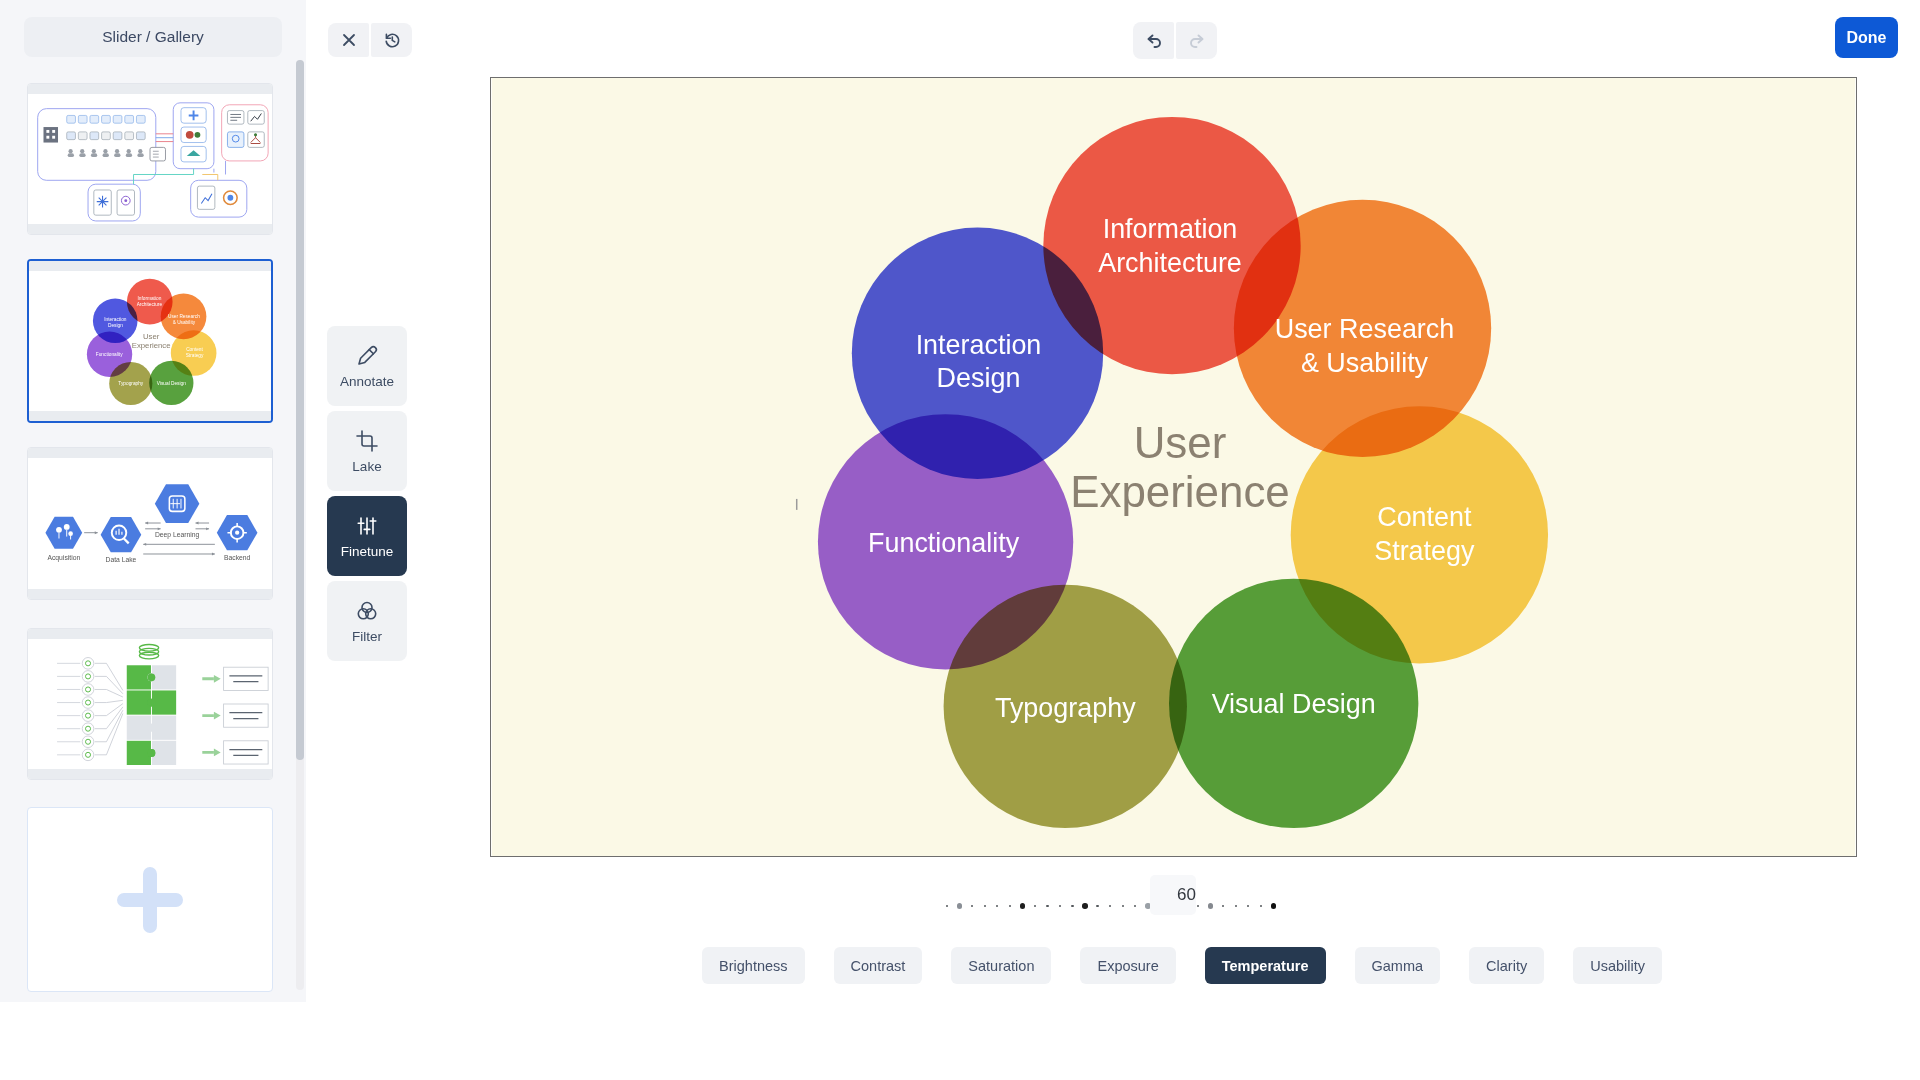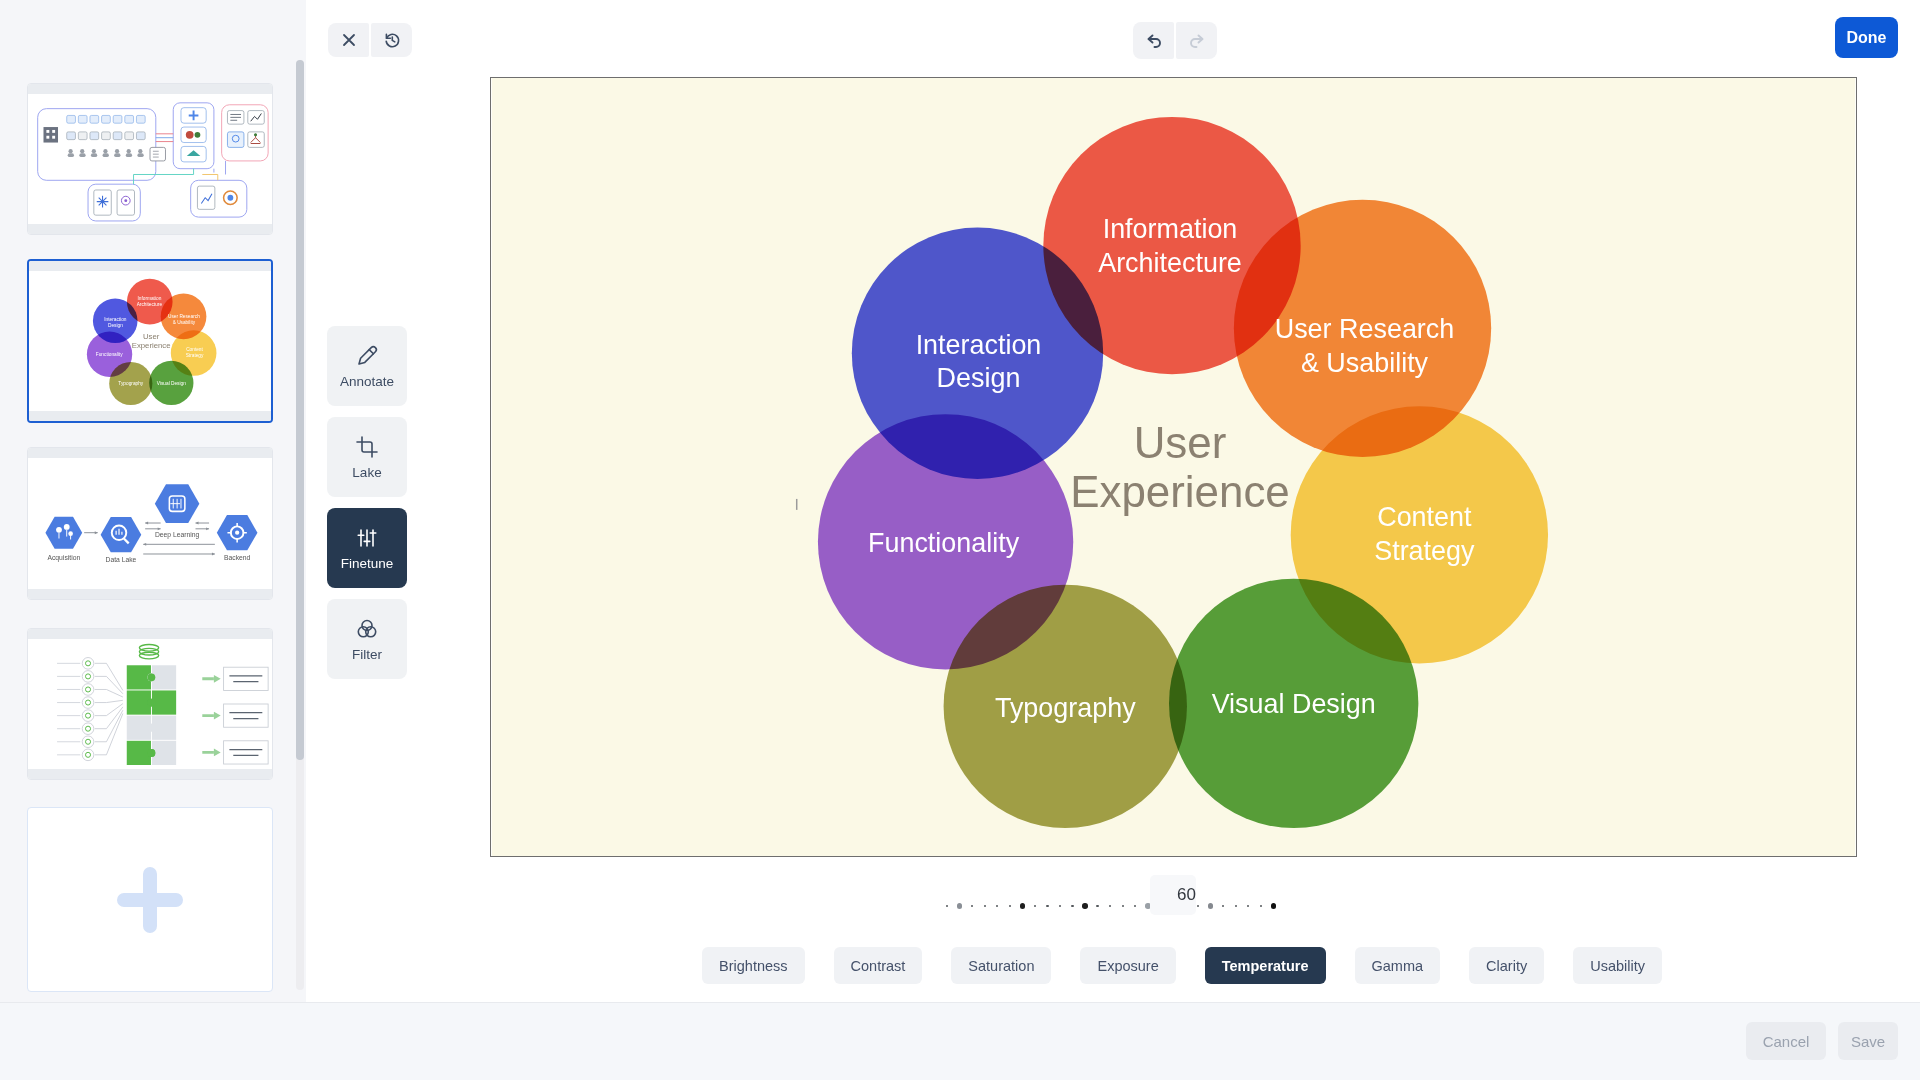--- a/index.html
+++ b/index.html
@@ -36,21 +36,21 @@
   #btn-close { left:328px; top:23px; width:41px; height:34px; border-top-right-radius:2px; border-bottom-right-radius:2px; }
   #btn-history { left:371px; top:23px; width:41px; height:34px; border-top-left-radius:2px; border-bottom-left-radius:2px; }
   #btn-undo { left:1133px; top:22px; width:41px; height:37px; border-top-right-radius:2px; border-bottom-right-radius:2px; }
   #btn-redo { left:1176px; top:22px; width:41px; height:37px; border-top-left-radius:2px; border-bottom-left-radius:2px; }
   #btn-done { position:absolute; left:1835px; top:17px; width:63px; height:41px;
     background:#0d59d6; color:#fff; font-size:16px; font-weight:700;
     border:none; border-radius:8px; cursor:pointer; }
 
   
   .tools { position:absolute; left:327px; top:326px; display:flex;
-    flex-direction:column; gap:11px; }
+    flex-direction:column; gap:5px; }
   .tool { width:80px; height:80px; border-radius:8px; background:#f0f2f4;
     border:none; display:flex; flex-direction:column; align-items:center;
     justify-content:center; gap:6px; cursor:pointer; color:#3d4c63; font-size:13.5px;
     font-family:"Liberation Sans", sans-serif; }
   .tool.active { background:#263950; color:#fff; }
 
   
   .canvas { position:absolute; left:490px; top:77px; width:1367px; height:780px;
     border:1px solid #6e6e6e; }
   .canvas svg { display:block; width:100%; height:100%; }
@@ -79,20 +79,21 @@
     font-family:"Liberation Sans", sans-serif; }
   #btn-cancel { left:1746px; width:80px; }
   #btn-save { left:1838px; width:60px; }
 </style>
 </head>
 <body>
 
 <div class="app">
 
   <aside class="sidebar">
+    <div class="sb-header">Slider / Gallery</div>
     <div id="thumbs">
         <div class="thumb" style="top: 83px; height: 152px;">
           <div class="strip top"></div>
           <div class="strip bot"></div>
           <svg viewBox="0 0 252 132">
             <rect x="0" y="0" width="252" height="132" fill="#fff"></rect>
             <rect x="10" y="14" width="122" height="74" rx="9" fill="#fff" stroke="#9aa3ef" stroke-width="1"></rect>
             <rect x="40" y="21" width="9" height="8" rx="1.5" fill="#e3edfb" stroke="#86aee8" stroke-width="0.7"></rect>
             <rect x="40" y="38" width="9" height="8" rx="1.5" fill="#dde8f8" stroke="#9aa4ad" stroke-width="0.7"></rect>
             <circle cx="44" cy="58" r="2.2" fill="#9aa0a8"></circle>
@@ -438,17 +439,13 @@
       <button class="fbtn">Brightness</button>
       <button class="fbtn">Contrast</button>
       <button class="fbtn">Saturation</button>
       <button class="fbtn">Exposure</button>
       <button class="fbtn active">Temperature</button>
       <button class="fbtn">Gamma</button>
       <button class="fbtn">Clarity</button>
       <button class="fbtn">Usability</button>
     </div>
 
-  <div class="footer">
-    <button class="foot-btn" id="btn-cancel">Cancel</button>
-    <button class="foot-btn" id="btn-save">Save</button>
-  </div>
 </div>
 
 </body></html>

